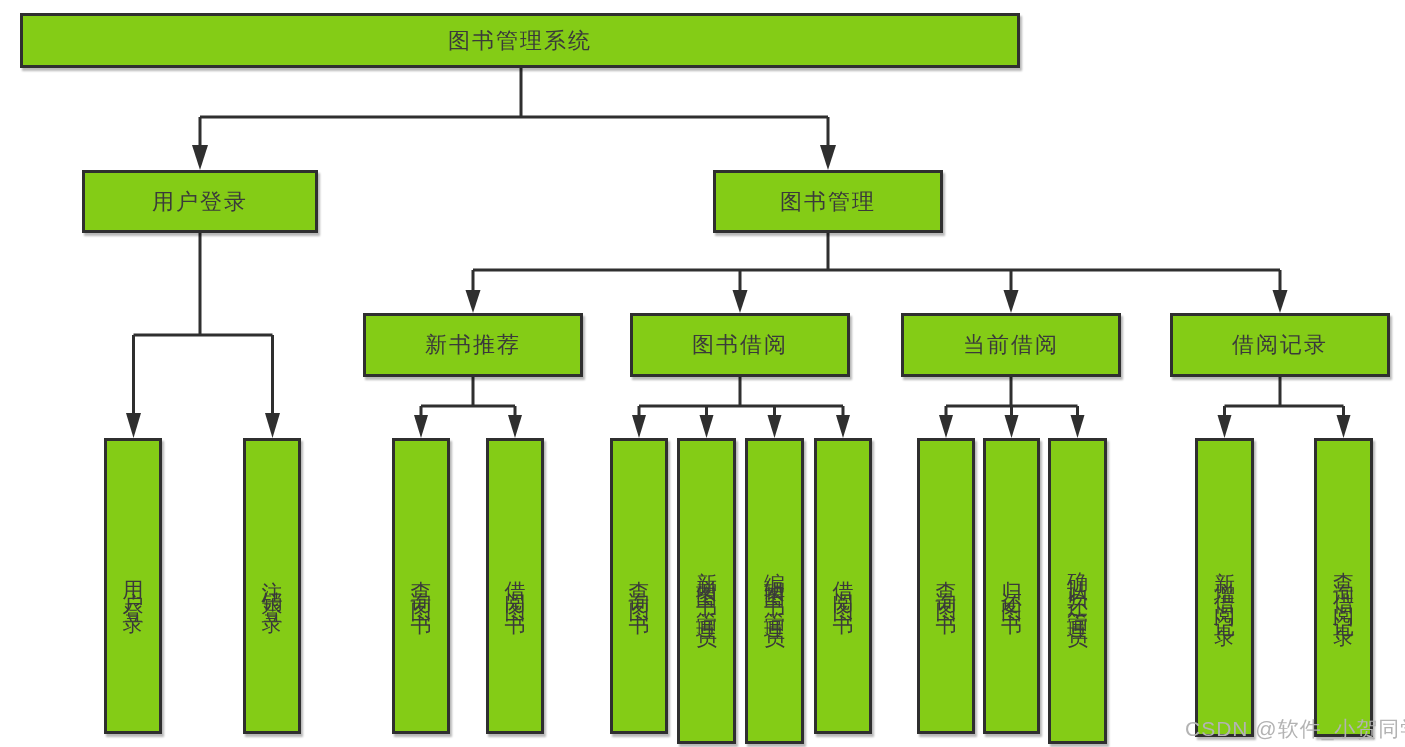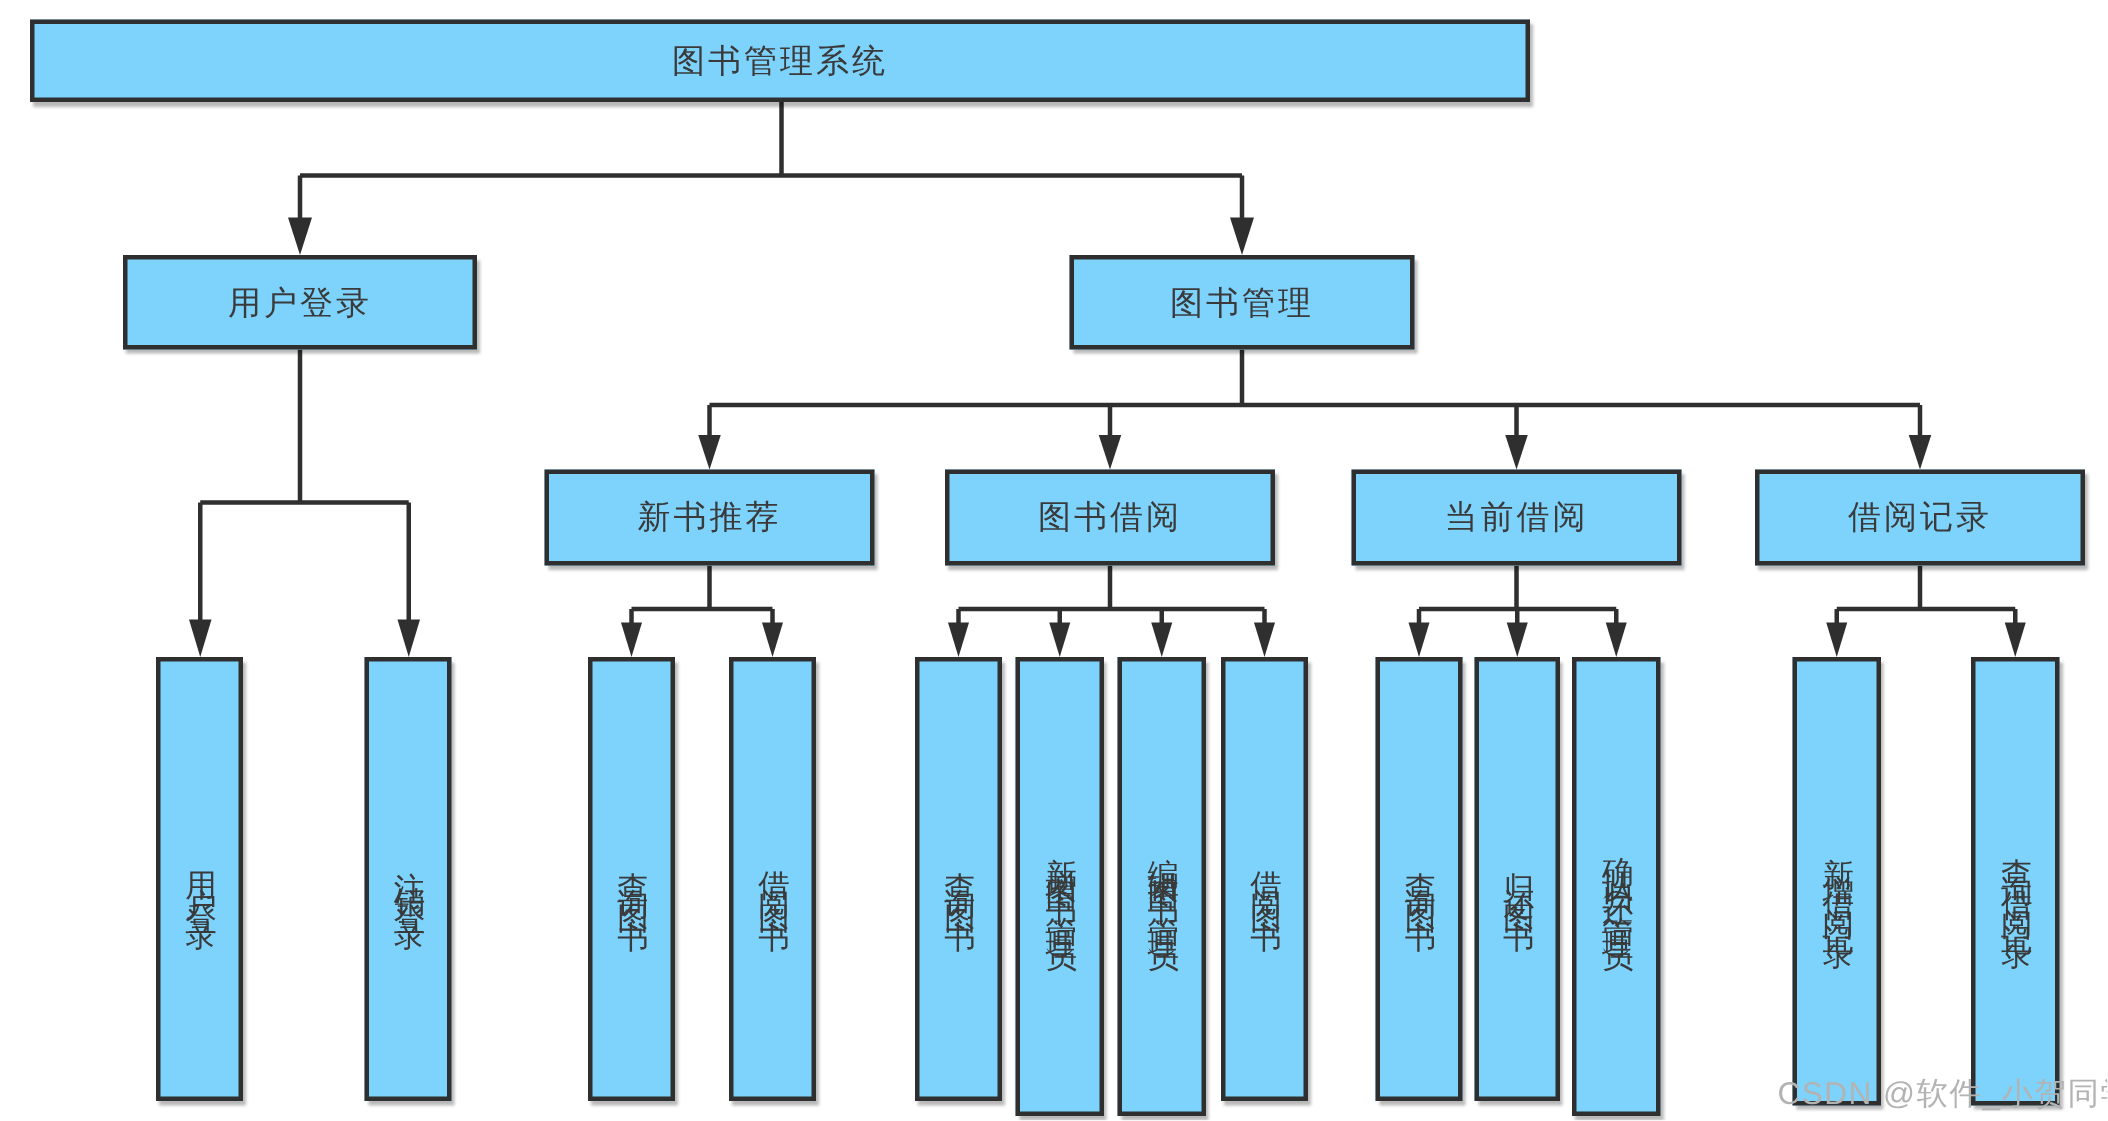--- a/index.html
+++ b/index.html
@@ -9,21 +9,21 @@
     height: 747px;
     background: #ffffff;
     overflow: hidden;
     font-family: "Liberation Sans", sans-serif;
     color: #3a3a3a;
   }
   #wires { position: absolute; left: 0; top: 0; width: 1405px; height: 747px; }
   .node {
     position: absolute;
     box-sizing: border-box;
-    background: #7dd3fc;
+    background: #84cc16;
     border: 3px solid #2f2f2f;
     box-shadow: 2px 3px 2px rgba(0,0,0,0.28);
     display: flex;
     align-items: center;
     justify-content: center;
     font-size: 22px;
     letter-spacing: 2px;
     font-weight: 500;
     color: #3a3a3a;
     z-index: 2;

